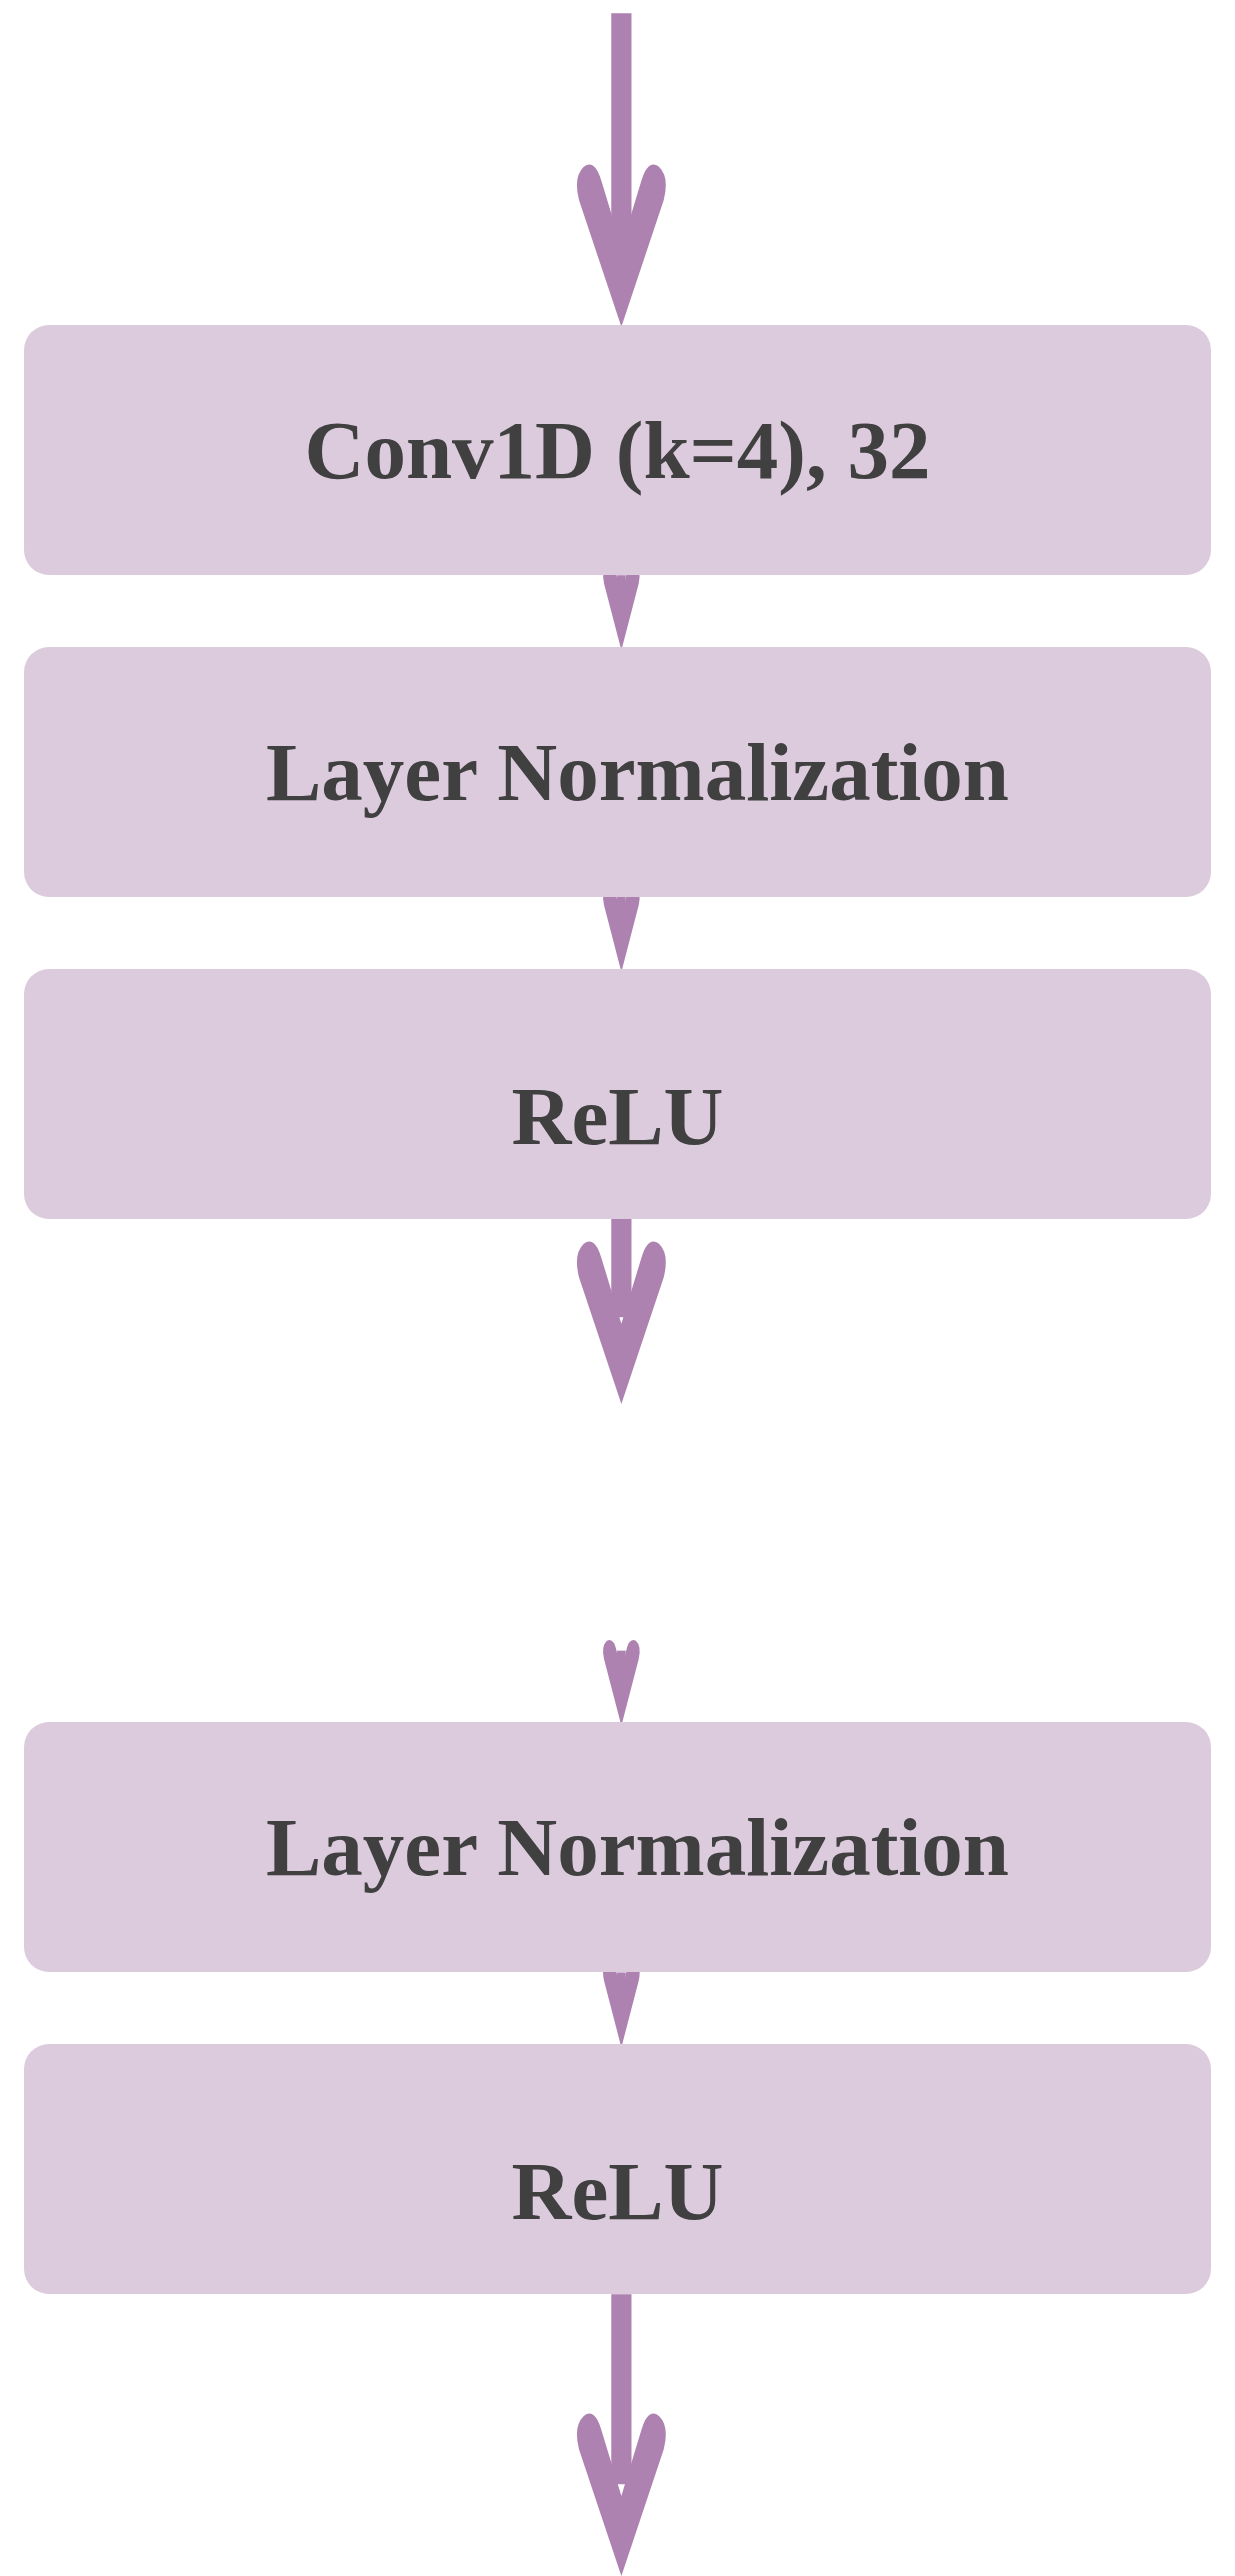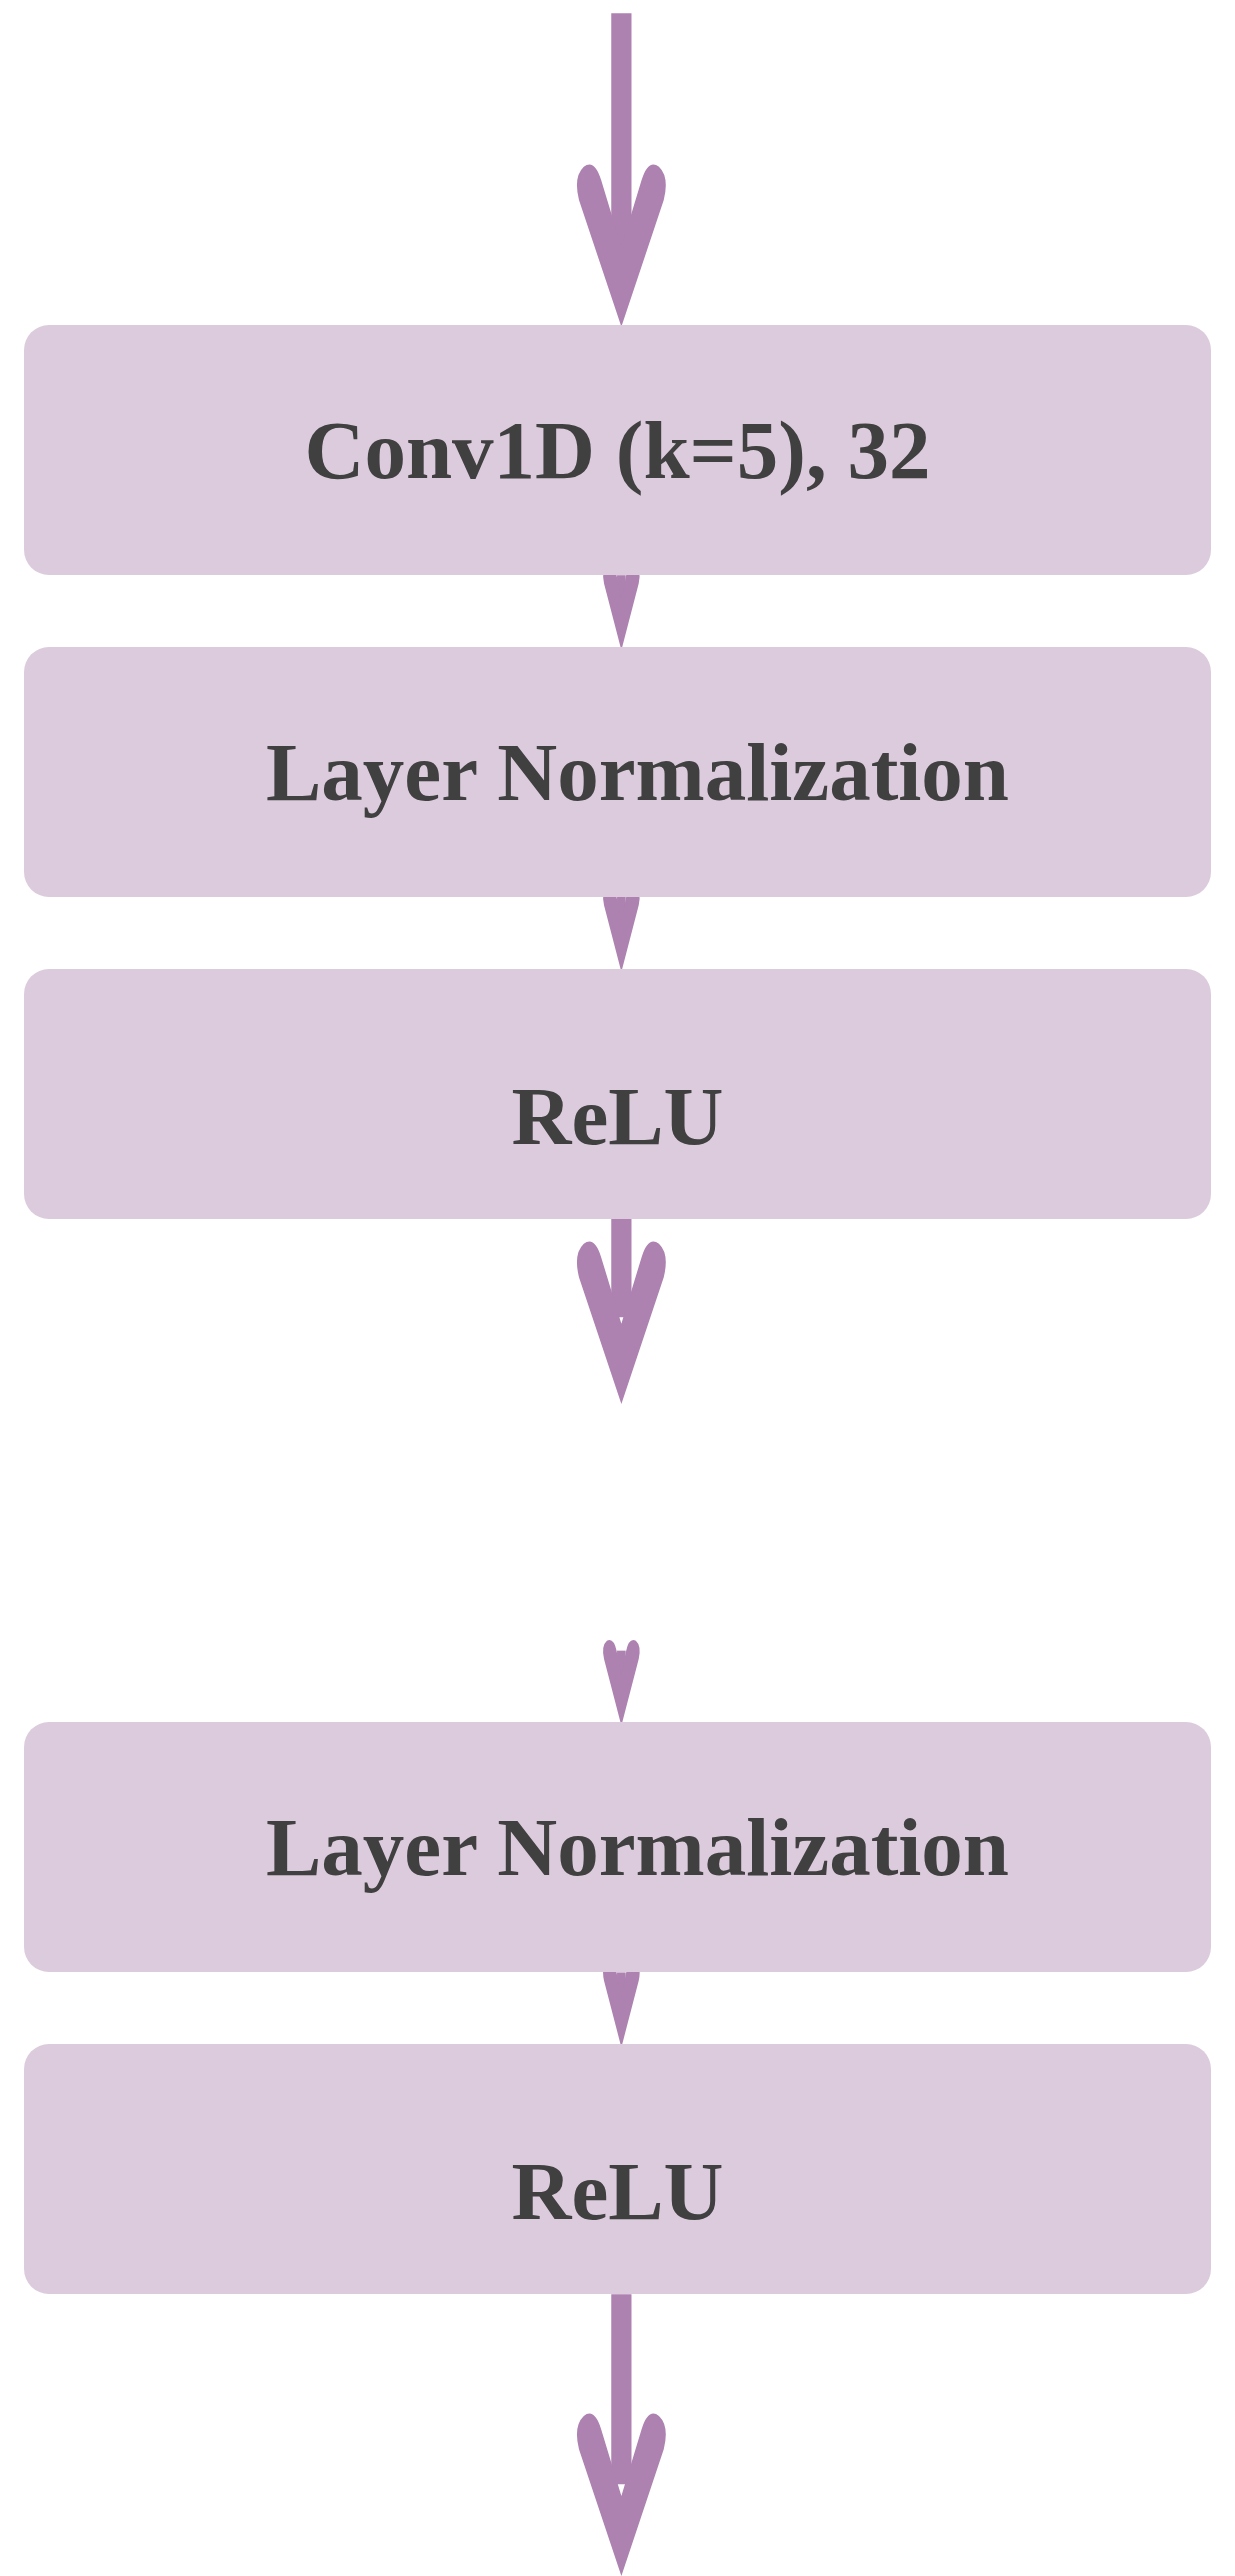--- a/index.html
+++ b/index.html
@@ -95,21 +95,21 @@
   </div>
 
   <div class="edge">
     <svg width="1236" height="2576" viewBox="0 0 1283 1545" preserveAspectRatio="none">
       <path d="M645 1376 L645 1490" stroke="#ad81b0" stroke-width="21" fill="none"></path>
       <path d="M645 1545 L601 1469 Q595 1455 606 1449 Q617 1444 624 1457 L645 1497 L666 1457 Q673 1444 684 1449 Q695 1455 689 1469 Z" fill="#ad81b0"></path>
     </svg>
   </div>
 
   <div class="node" style="top: 325px; height: 250px;">
-    <span class="node-label label-conv">Conv1D (k=5), 32</span>
+    <span class="node-label label-conv">Conv1D (k=4), 32</span>
   </div>
 
   <div class="node" style="top: 647px; height: 250px;">
     <span class="node-label label-ln">Layer Normalization</span>
   </div>
 
   <div class="node" style="top: 969px; height: 250px;">
     <span class="node-label label-relu">ReLU</span>
   </div>
 

